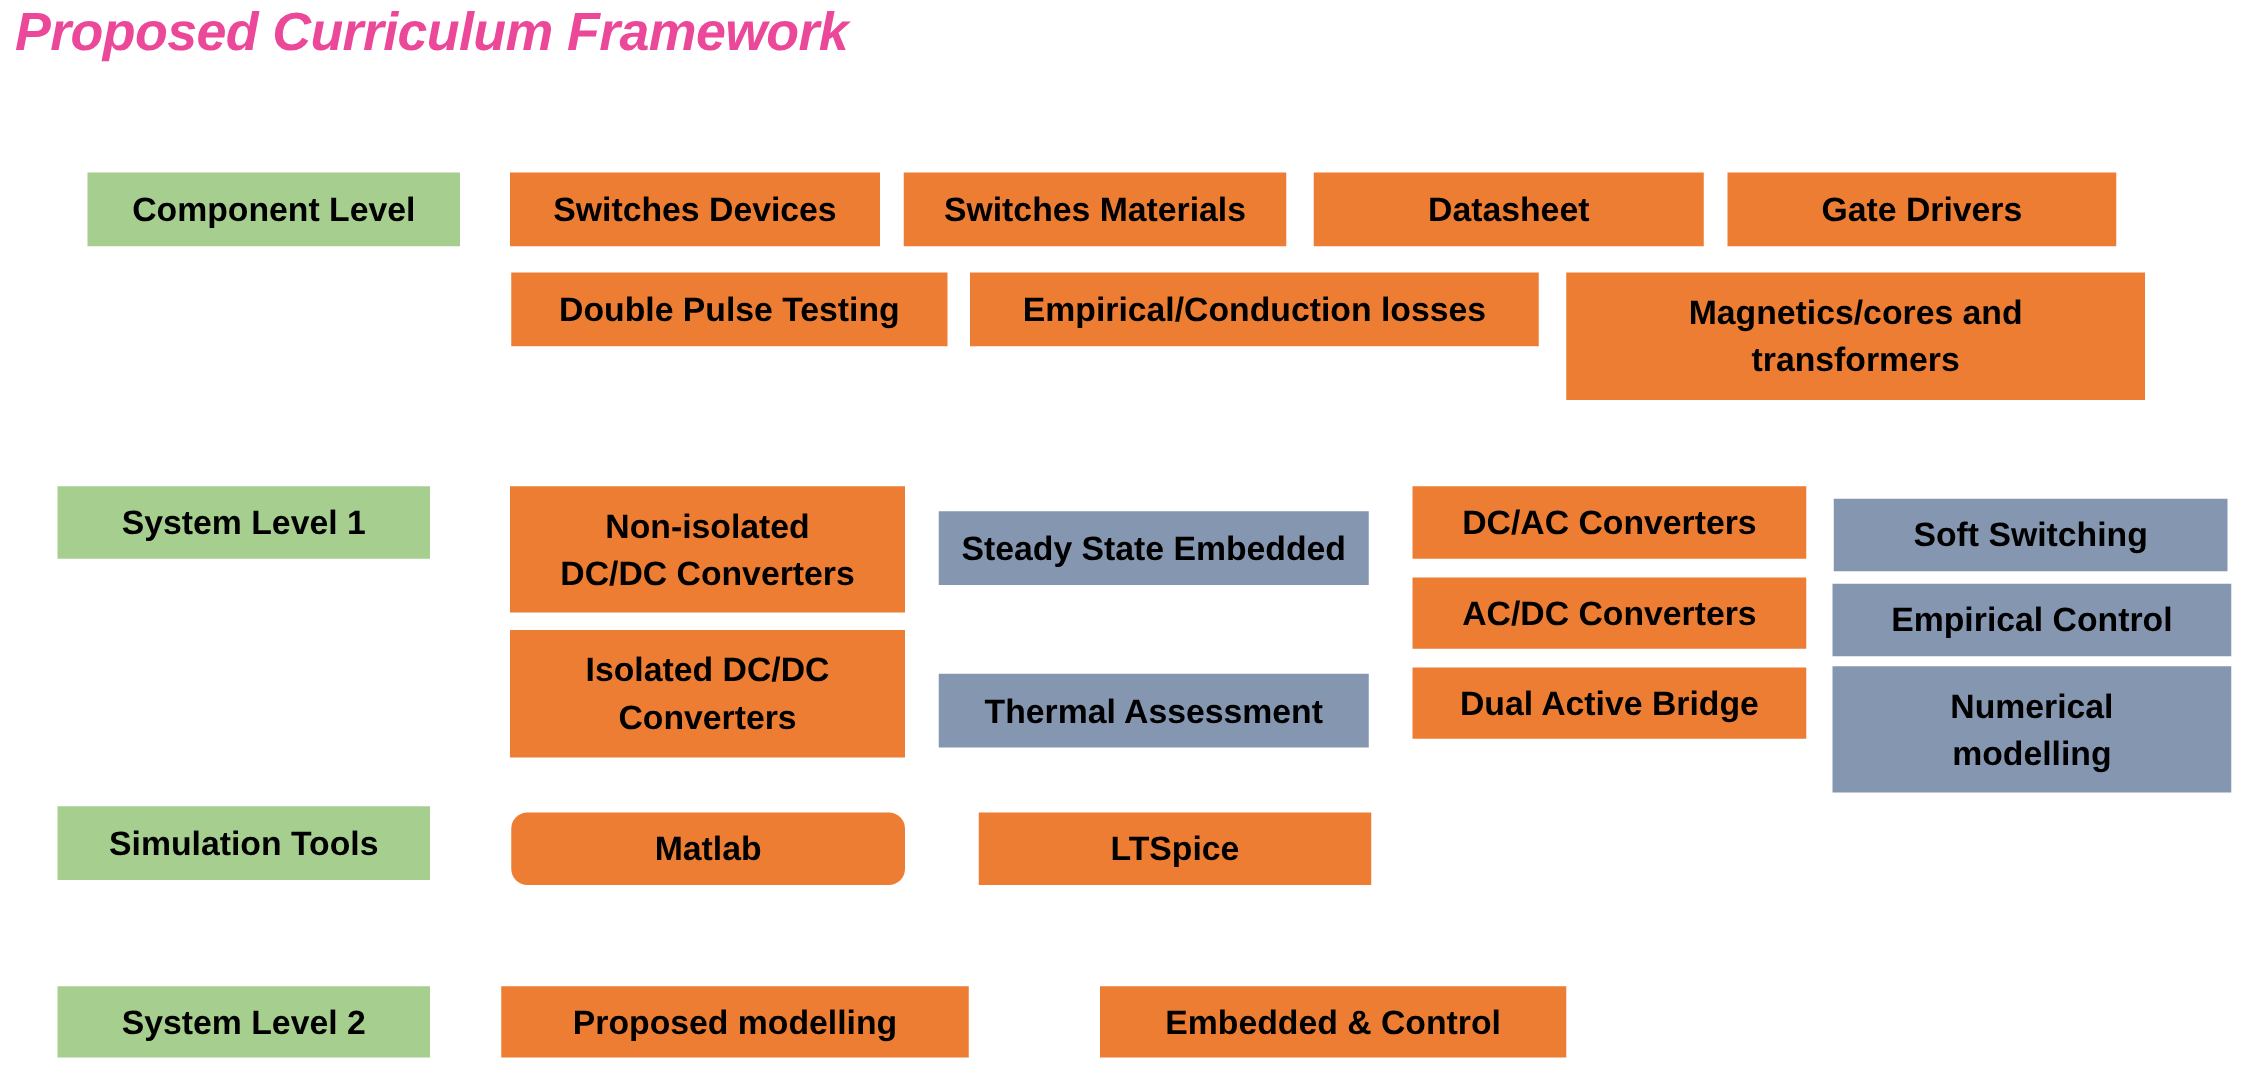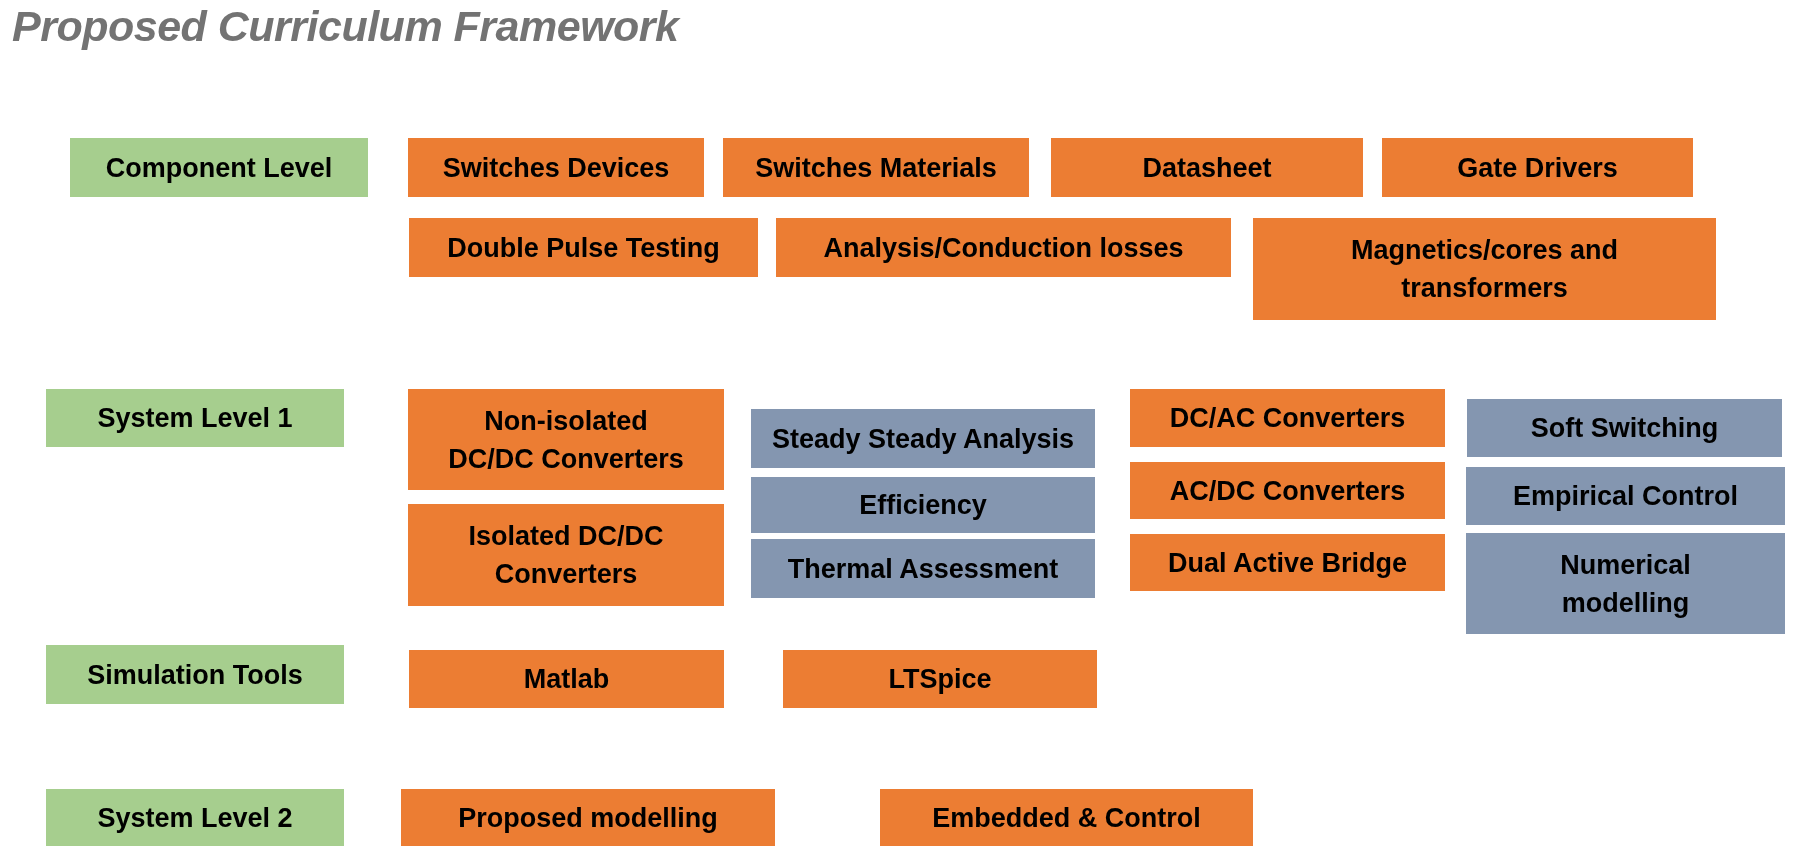--- a/index.html
+++ b/index.html
@@ -16,21 +16,21 @@
     overflow: hidden;
   }
   .slide-title {
     position: absolute;
     left: 12px;
     top: 2px;
     margin: 0;
     font-size: 43px;
     font-weight: bold;
     font-style: italic;
-    color: #737373;
+    color: #ec4899;
     letter-spacing: -0.5px;
     white-space: nowrap;
   }
   .box {
     position: absolute;
     display: flex;
     align-items: center;
     justify-content: center;
     text-align: center;
     font-weight: bold;
@@ -51,44 +51,43 @@
 
   <h1 class="slide-title">Proposed Curriculum Framework</h1>
 
   <div class="box green" style="left:46px;  top:138px; width:298px; height:59px;margin-left:24px;">Component Level</div>
   <div class="box orange" style="left:408px; top:138px; width:296px; height:59px;">Switches Devices</div>
   <div class="box orange" style="left:723px; top:138px; width:306px; height:59px;">Switches Materials</div>
   <div class="box orange" style="left:1051px;top:138px; width:312px; height:59px;">Datasheet</div>
   <div class="box orange" style="left:1382px;top:138px; width:311px; height:59px;text-align:center;">Gate Drivers</div>
 
   <div class="box orange" style="left:409px; top:218px; width:349px; height:59px;">Double Pulse Testing</div>
-  <div class="box orange" style="left:776px; top:218px; width:455px; height:59px;">Analysis/Conduction losses</div>
+  <div class="box orange" style="left:776px; top:218px; width:455px; height:59px;">Empirical/Conduction losses</div>
   <div class="box orange" style="left:1253px;top:218px; width:463px; height:102px;">Magnetics/cores and
 transformers</div>
 
   <div class="box green" style="left:46px;  top:389px; width:298px; height:58px;">System Level 1</div>
   <div class="box orange" style="left:408px; top:389px; width:316px; height:101px;">Non-isolated
 DC/DC Converters</div>
   <div class="box orange" style="left:408px; top:504px; width:316px; height:102px;">Isolated DC/DC
 Converters</div>
 
-  <div class="box bluegray" style="left:751px; top:409px; width:344px; height:59px;">Steady Steady Analysis</div>
-  <div class="box bluegray" style="left:751px; top:477px; width:344px; height:56px;">Efficiency</div>
+  <div class="box bluegray" style="left:751px; top:409px; width:344px; height:59px;">Steady State Embedded</div>
   <div class="box bluegray" style="left:751px; top:539px; width:344px; height:59px;">Thermal Assessment</div>
 
   <div class="box orange" style="left:1130px;top:389px; width:315px; height:58px;">DC/AC Converters</div>
   <div class="box orange" style="left:1130px;top:462px; width:315px; height:57px;">AC/DC Converters</div>
   <div class="box orange" style="left:1130px;top:534px; width:315px; height:57px;">Dual Active Bridge</div>
 
   <div class="box bluegray" style="left:1467px;top:399px; width:315px; height:58px;">Soft Switching</div>
   <div class="box bluegray" style="left:1466px;top:467px; width:319px; height:58px;">Empirical Control</div>
   <div class="box bluegray" style="left:1466px;top:533px; width:319px; height:101px;">Numerical
 modelling</div>
 
   <div class="box green" style="left:46px;  top:645px; width:298px; height:59px;">Simulation Tools</div>
-  <div class="box orange" style="left:409px; top:650px; width:315px; height:58px;">Matlab</div>
+  <div class="box orange" style="left:409px; top:650px; width:315px; height:58px;border-radius:13px;">Matlab</div>
   <div class="box orange" style="left:783px; top:650px; width:314px; height:58px;">LTSpice</div>
 
   <div class="box green" style="left:46px;  top:789px; width:298px; height:57px;">System Level 2</div>
   <div class="box orange" style="left:401px; top:789px; width:374px; height:57px;">Proposed modelling</div>
   <div class="box orange" style="left:880px; top:789px; width:373px; height:57px;">Embedded &amp; Control</div>
 
 </div>
 
 </body></html>

